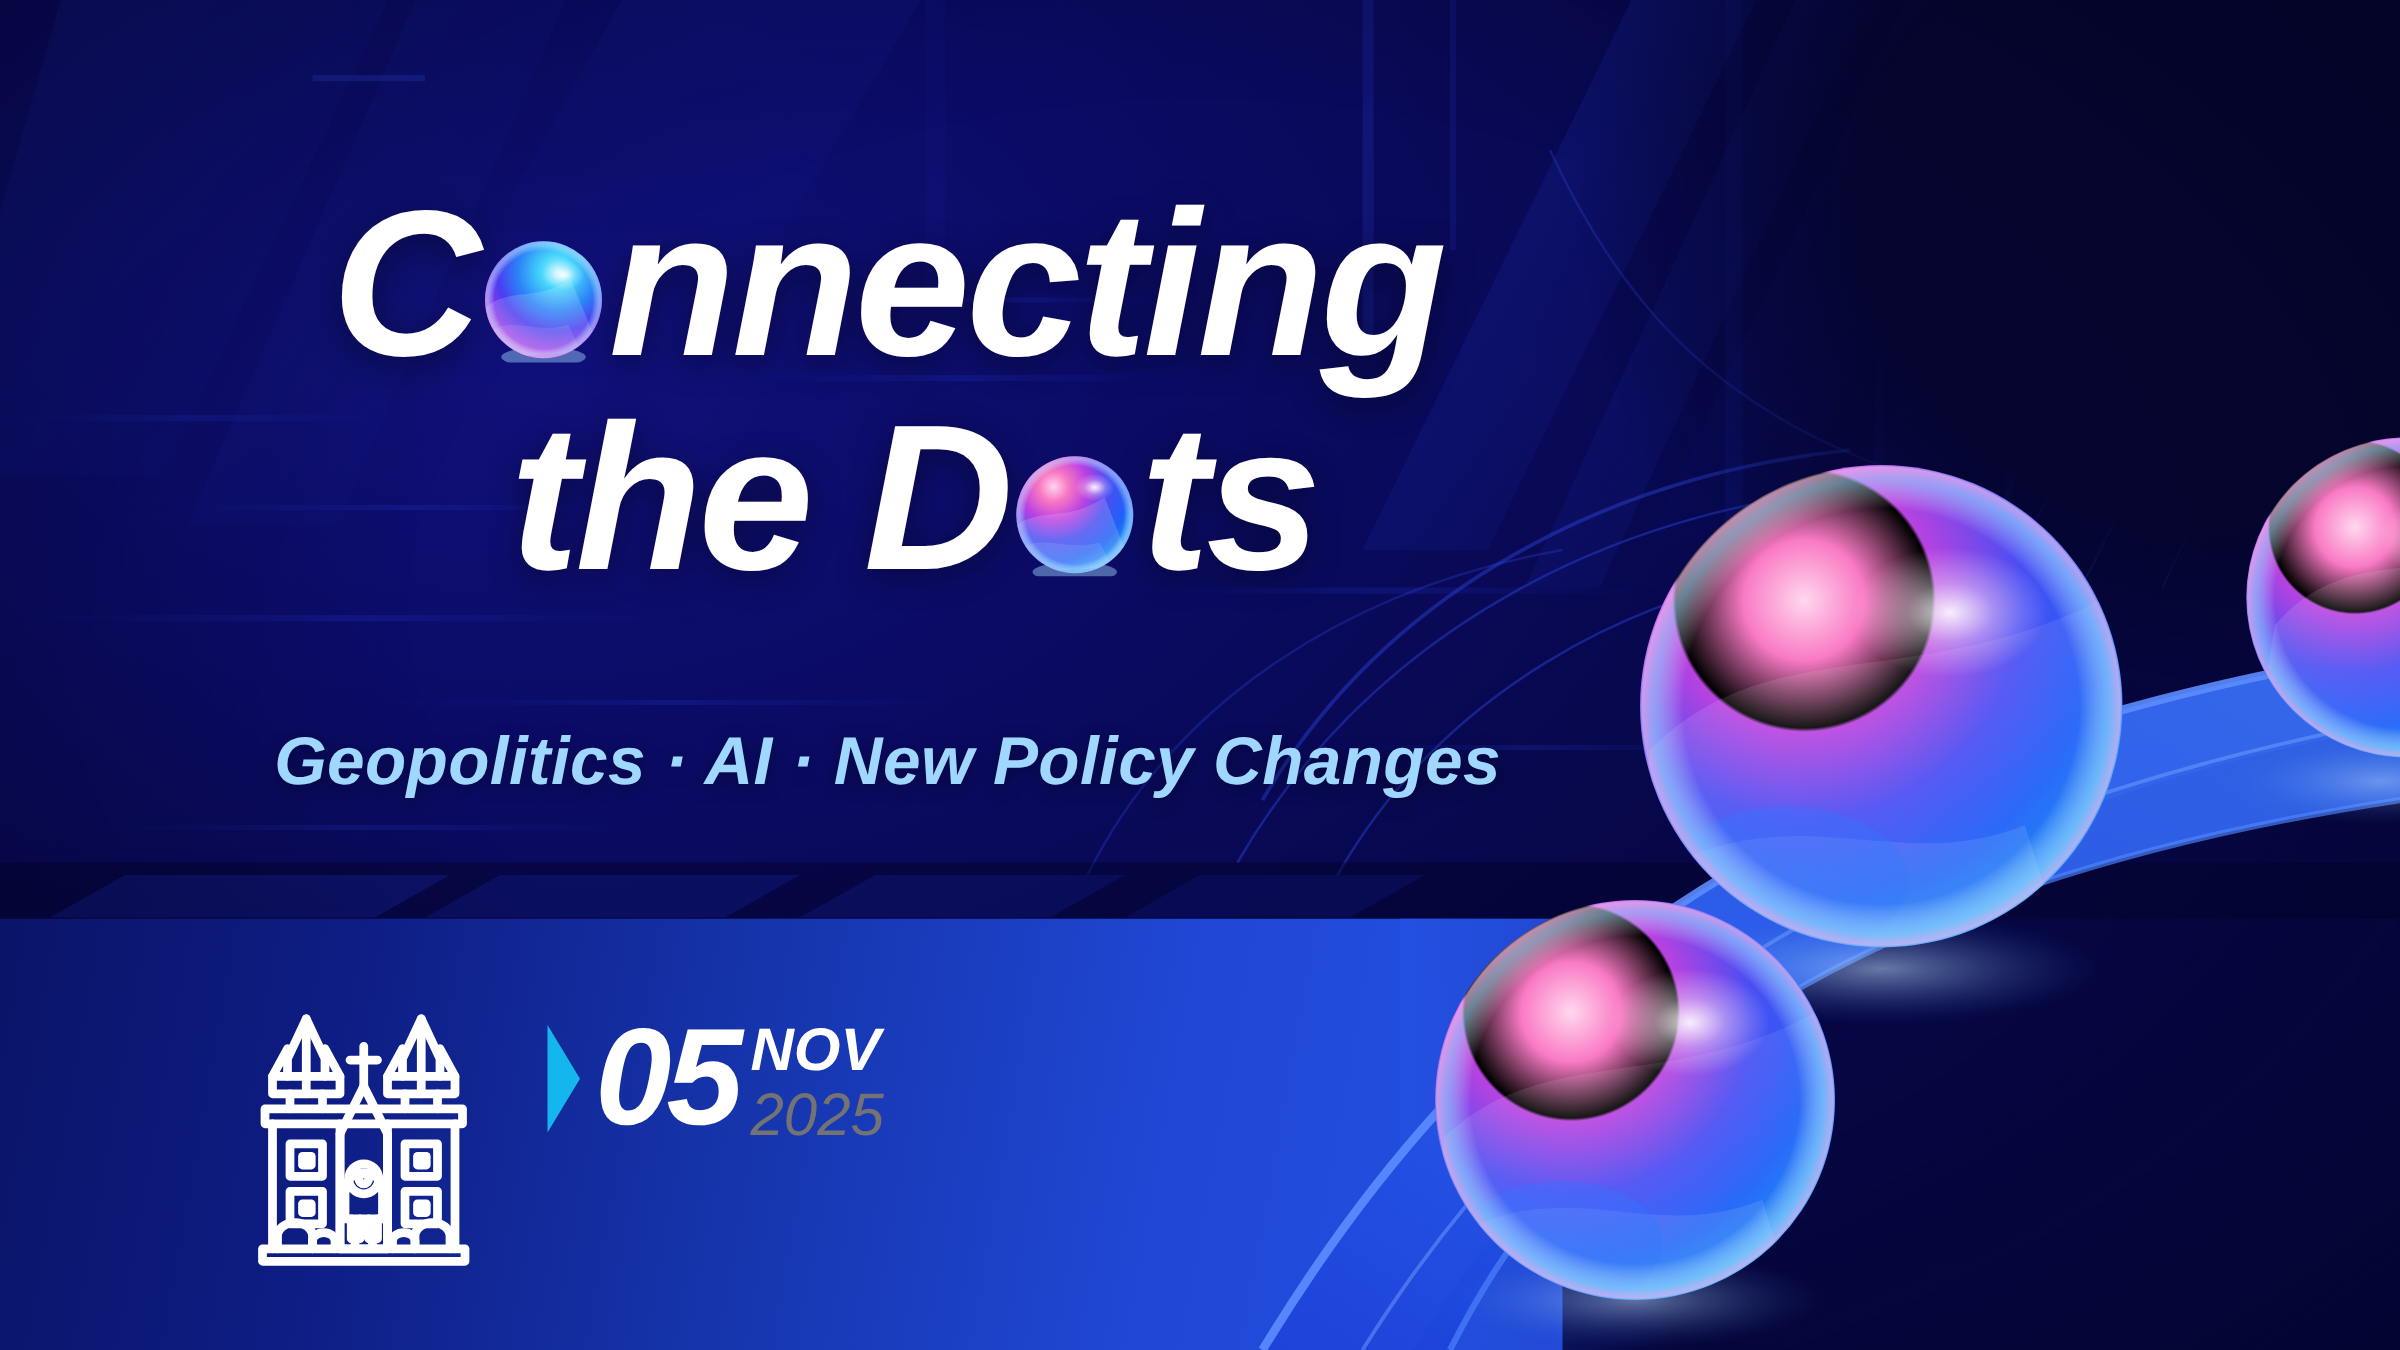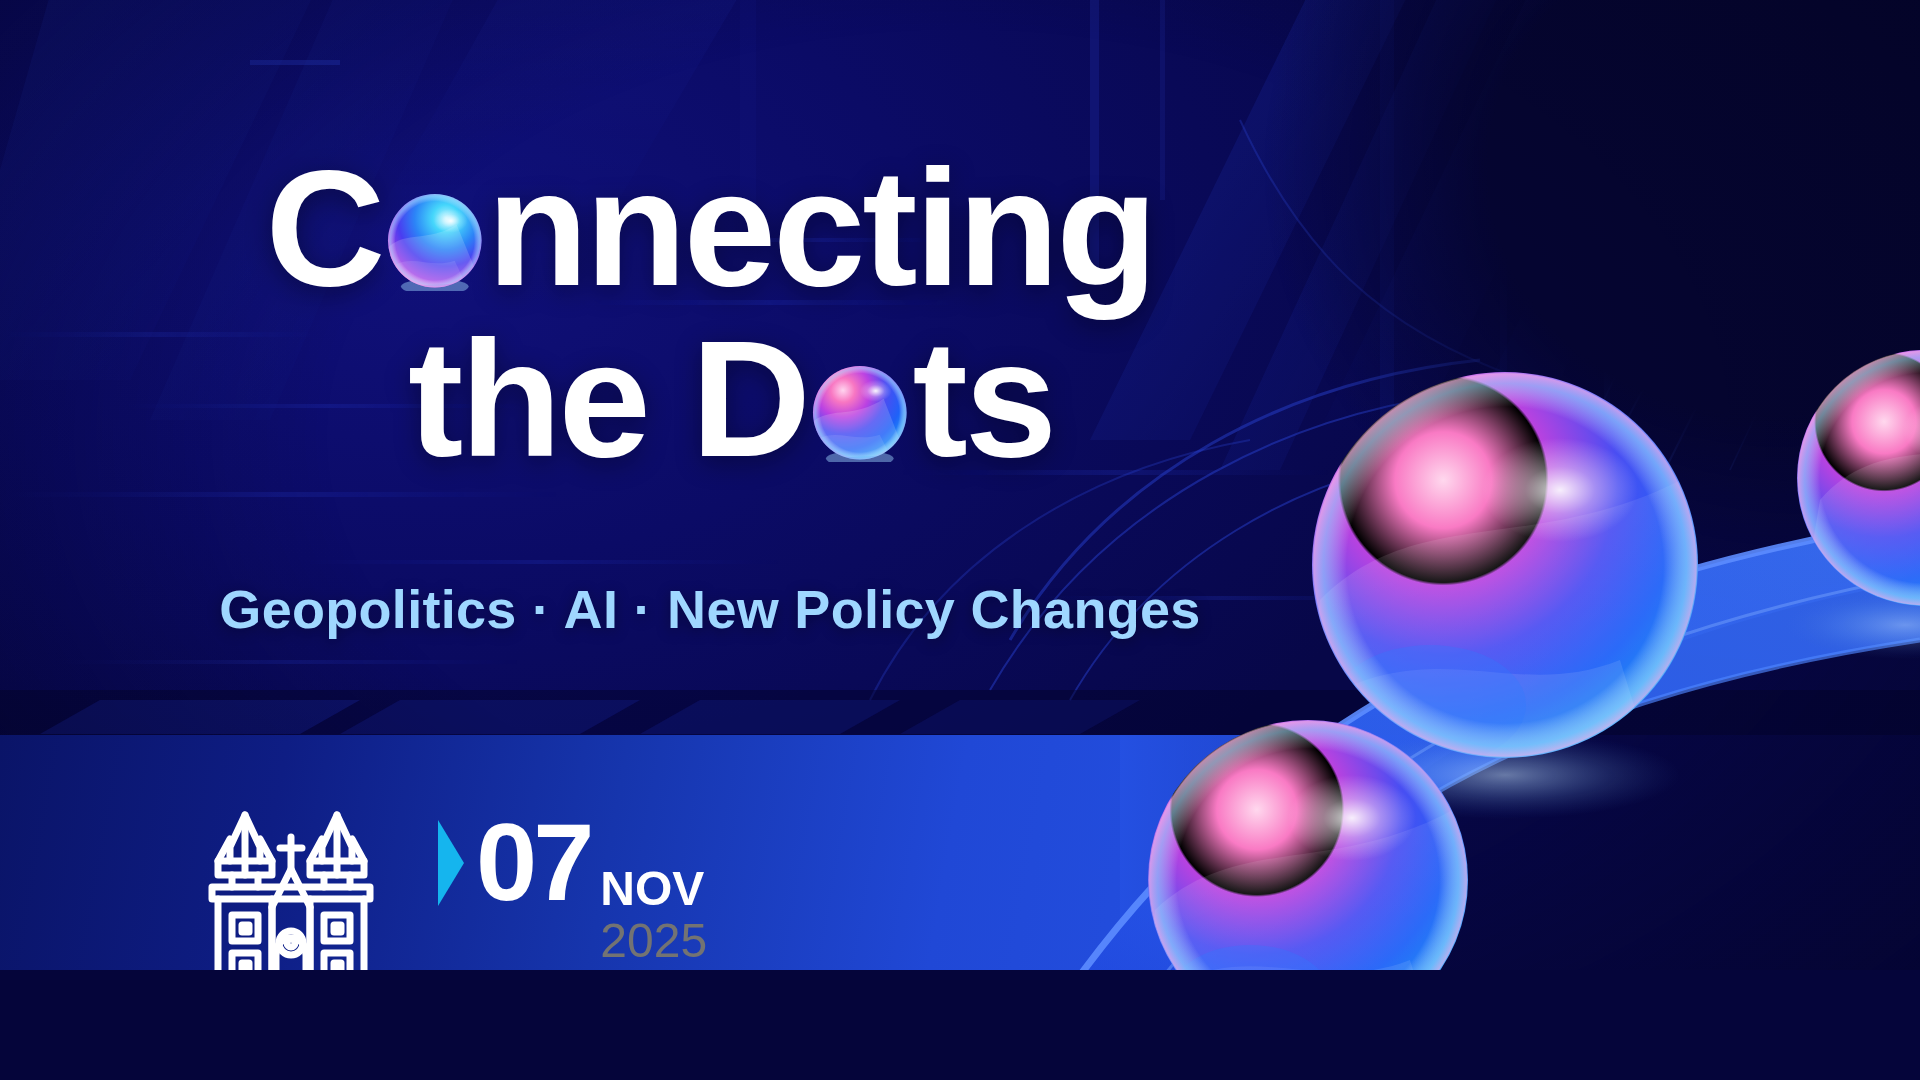--- a/index.html
+++ b/index.html
@@ -1,23 +1,24 @@
 <!DOCTYPE html>
 <html><head>
 <meta charset="utf-8">
 <style>
   * { margin:0; padding:0; box-sizing:border-box; }
   html,body{ width:1920px; height:1080px; overflow:hidden; background:#05053a; }
   body{ font-family:"Liberation Sans", sans-serif; }
 
   #banner{
     position:relative;
-    width:1920px; height:970px;
+    width:1920px; height:1080px;
     overflow:hidden;
     background:#080857;
+    font-style:italic;
   }
 
   
   .bg-base{
     position:absolute; inset:0;
     background:
       radial-gradient(ellipse 1100px 700px at 22% 26%, #10107a 0%, #0b0b66 45%, #070748 100%),
       linear-gradient(120deg,#0a0a6a 0%, #0c0c72 40%, #060640 100%);
   }
   .bg-dark-right{
@@ -96,21 +97,21 @@
     width:0; height:0; flex:0 0 auto;
     border-top:43px solid transparent;
     border-bottom:43px solid transparent;
     border-left:26px solid #15b5ee;
     margin-top:6px; margin-right:12px;
   }
   .day-num{
     font-size:110px; font-weight:700; color:#ffffff;
     line-height:0.88; letter-spacing:-4px;
   }
-  .month-year{ margin-left:10px; padding-top:4px;margin-top:48px; }
+  .month-year{ margin-left:10px; padding-top:4px; }
   .month{
     font-size:48px; font-weight:700; color:#ffffff;
     line-height:0.96; letter-spacing:0px;
   }
   .year{
     font-size:48px; font-weight:400; color:#737373;
     line-height:1.05; letter-spacing:0px; margin-top:4px;
   }
 </style>
 </head>
@@ -448,21 +449,21 @@
         <path d="M118 196 L118 190 A 9 7 0 0 1 136 190 L136 196"></path>
         <path d="M136 196 L136 186 A 14 11 0 0 1 164 186 L164 196"></path>
 
         <path d="M14 196 L176 196 L176 206 L14 206 Z"></path>
       </g>
     </svg>
 
     <div class="event-text">
       <div class="date-row">
         <div class="date-marker"></div>
-        <div class="day-num">07</div>
+        <div class="day-num">05</div>
         <div class="month-year">
           <div class="month">NOV</div>
           <div class="year">2025</div>
         </div>
       </div>
     </div>
   </div>
 
 </div>
 

